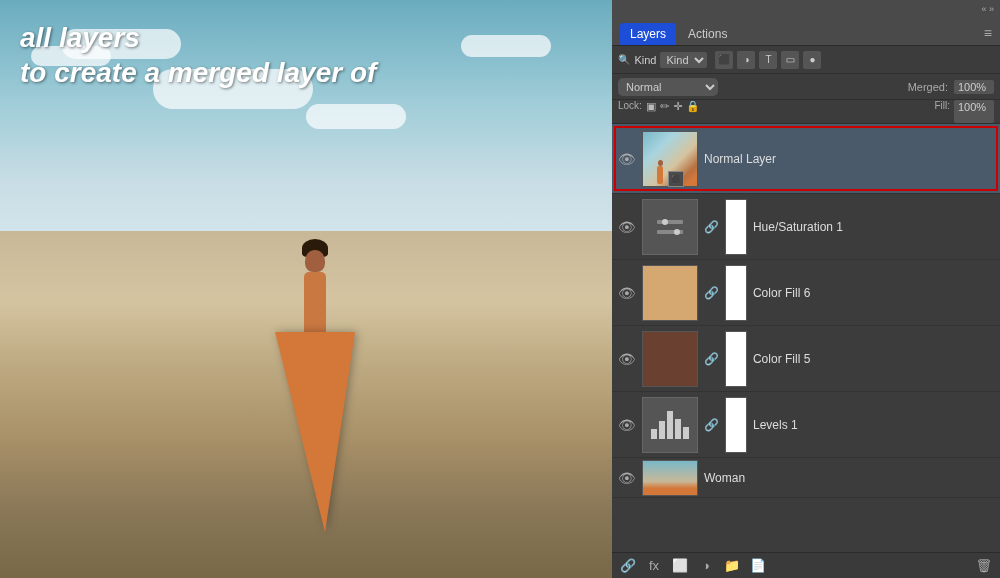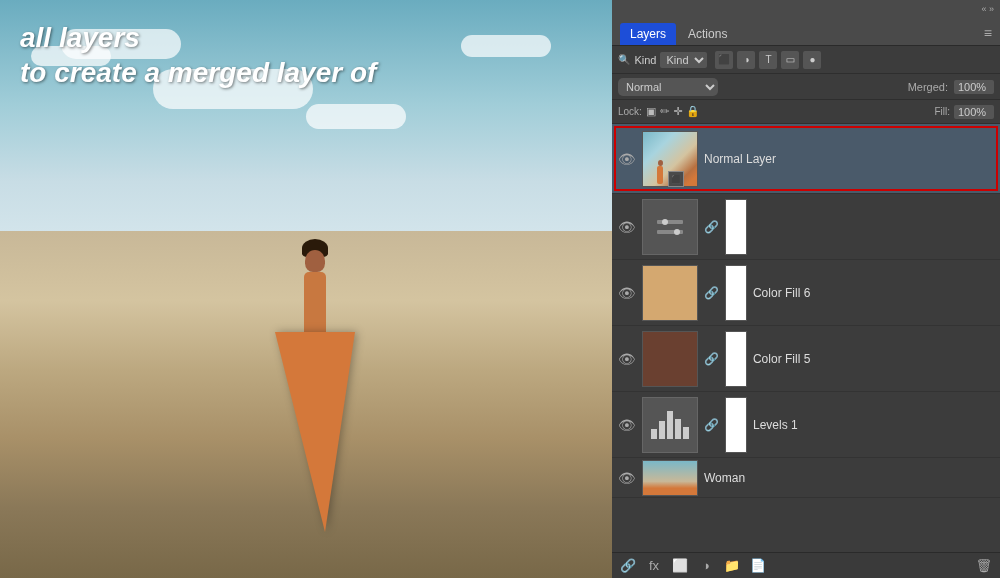--- a/index.html
+++ b/index.html
@@ -289,21 +289,20 @@
       padding: 1px 4px;
       border-radius: 2px;
       width: 40px;
     }
 
     
     .lock-row {
       height: 24px;
       background: #3c3c3c;
       display: flex;
-      align-items: center;
       padding: 0 6px;
       gap: 4px;
       border-bottom: 1px solid #2e2e2e;
       font-size: 10px;
       color: #aaa;
     }
 
     .lock-icons {
       display: flex;
       gap: 4px;
@@ -604,20 +603,21 @@
         <div class="adj-icon-container" style="background:#555;">
           <svg width="30" height="30" viewBox="0 0 30 30">
             <rect x="2" y="18" width="26" height="4" fill="#888" rx="1"></rect>
             <rect x="2" y="8" width="26" height="4" fill="#888" rx="1"></rect>
             <circle cx="22" cy="20" r="3" fill="#ccc"></circle>
             <circle cx="10" cy="10" r="3" fill="#ccc"></circle>
           </svg>
         </div>
         <span class="layer-link-icon">🔗</span>
         <div class="layer-thumb-mask" style="background:white;"></div>
+        <span class="layer-name">Hue/Saturation 1</span>
       </div>
 
       <div class="layer-row">
         <span class="layer-visibility">👁</span>
         <div class="layer-thumb">
           <div class="thumb-color-fill-2"></div>
         </div>
         <span class="layer-link-icon">🔗</span>
         <div class="layer-thumb-mask" style="background:white;"></div>
         <span class="layer-name">Color Fill 6</span>

